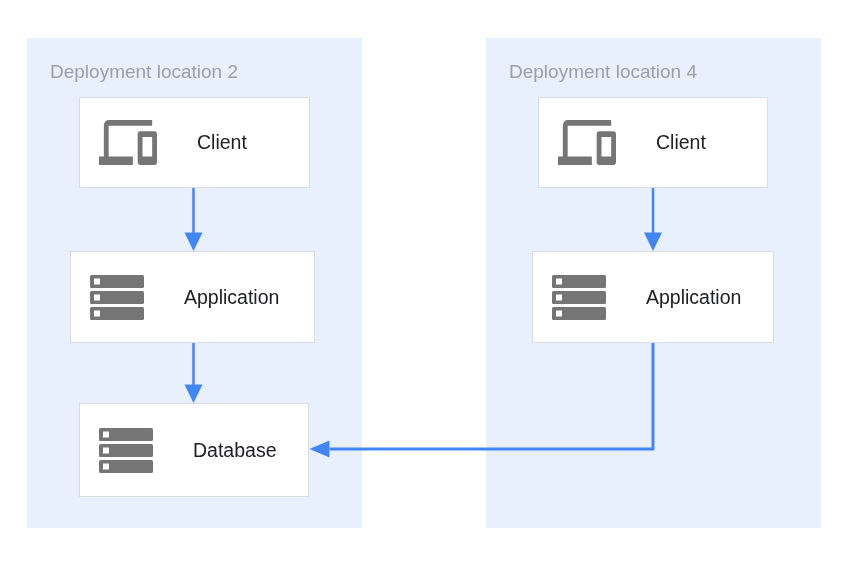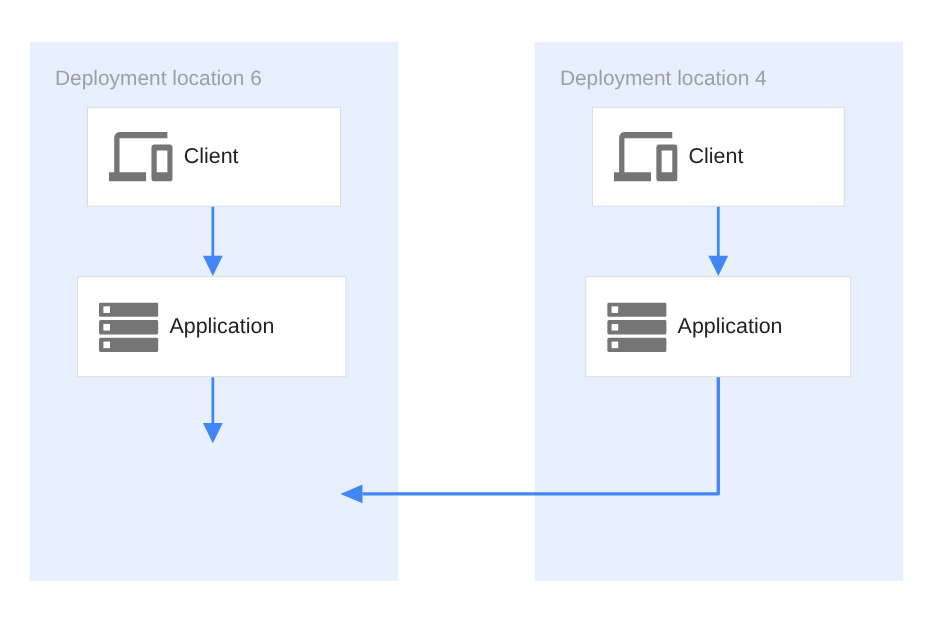--- a/index.html
+++ b/index.html
@@ -36,21 +36,21 @@
     white-space:nowrap;
   }
   .node{
     position:absolute;
     background:var(--box-bg);
     border:1px solid var(--box-border);
     box-sizing:border-box;
     display:flex;
     align-items:center;
     padding-left:19px;
-    gap:10px;
+    gap:40px;
   }
   .node .label{
     font-size:19.5px;
     color:var(--node-label);
     white-space:nowrap;
   }
   .icon{display:inline-flex;flex:0 0 auto;}
   .icon svg .ink{fill:var(--icon-gray);}
   .icon svg .paper{fill:#ffffff;}
   #node-l1-client{left:79px;top:97px;width:231px;height:91px;}
@@ -68,21 +68,21 @@
     stroke-linejoin:round;
   }
   .arrows polygon{fill:var(--arrow);}
 </style>
 </head>
 <body>
 
 <div class="canvas">
 
   <section class="panel panel-1">
-    <div class="panel-title">Deployment location 6</div>
+    <div class="panel-title">Deployment location 2</div>
   </section>
 
   <section class="panel panel-2">
     <div class="panel-title">Deployment location 4</div>
   </section>
 
   <div class="node" id="node-l1-client">
     <span class="icon">
       <svg width="58" height="45" viewBox="0 4 24 16" preserveAspectRatio="none" aria-hidden="true">
         <path class="ink" d="M4 6h18V4H4c-1.1 0-2 .9-2 2v11H0v3h14v-3H4V6zm19 2h-6c-.55 0-1 .45-1 1v10c0 .55.45 1 1 1h6c.55 0 1-.45 1-1V9c0-.55-.45-1-1-1zm-1 9h-4v-7h4v7z"></path>
@@ -98,20 +98,33 @@
         <rect class="ink" x="0" y="16" width="54" height="13" rx="1.5"></rect>
         <rect class="ink" x="0" y="32" width="54" height="13" rx="1.5"></rect>
         <rect class="paper" x="4" y="3.5" width="6" height="6"></rect>
         <rect class="paper" x="4" y="19.5" width="6" height="6"></rect>
         <rect class="paper" x="4" y="35.5" width="6" height="6"></rect>
       </svg>
     </span>
     <span class="label">Application</span>
   </div>
 
+  <div class="node" id="node-l1-db">
+    <span class="icon">
+      <svg width="54" height="45" viewBox="0 0 54 45" aria-hidden="true">
+        <rect class="ink" x="0" y="0" width="54" height="13" rx="1.5"></rect>
+        <rect class="ink" x="0" y="16" width="54" height="13" rx="1.5"></rect>
+        <rect class="ink" x="0" y="32" width="54" height="13" rx="1.5"></rect>
+        <rect class="paper" x="4" y="3.5" width="6" height="6"></rect>
+        <rect class="paper" x="4" y="19.5" width="6" height="6"></rect>
+        <rect class="paper" x="4" y="35.5" width="6" height="6"></rect>
+      </svg>
+    </span>
+    <span class="label">Database</span>
+  </div>
 
   <div class="node" id="node-l2-client">
     <span class="icon">
       <svg width="58" height="45" viewBox="0 4 24 16" preserveAspectRatio="none" aria-hidden="true">
         <path class="ink" d="M4 6h18V4H4c-1.1 0-2 .9-2 2v11H0v3h14v-3H4V6zm19 2h-6c-.55 0-1 .45-1 1v10c0 .55.45 1 1 1h6c.55 0 1-.45 1-1V9c0-.55-.45-1-1-1zm-1 9h-4v-7h4v7z"></path>
       </svg>
     </span>
     <span class="label">Client</span>
   </div>
 

